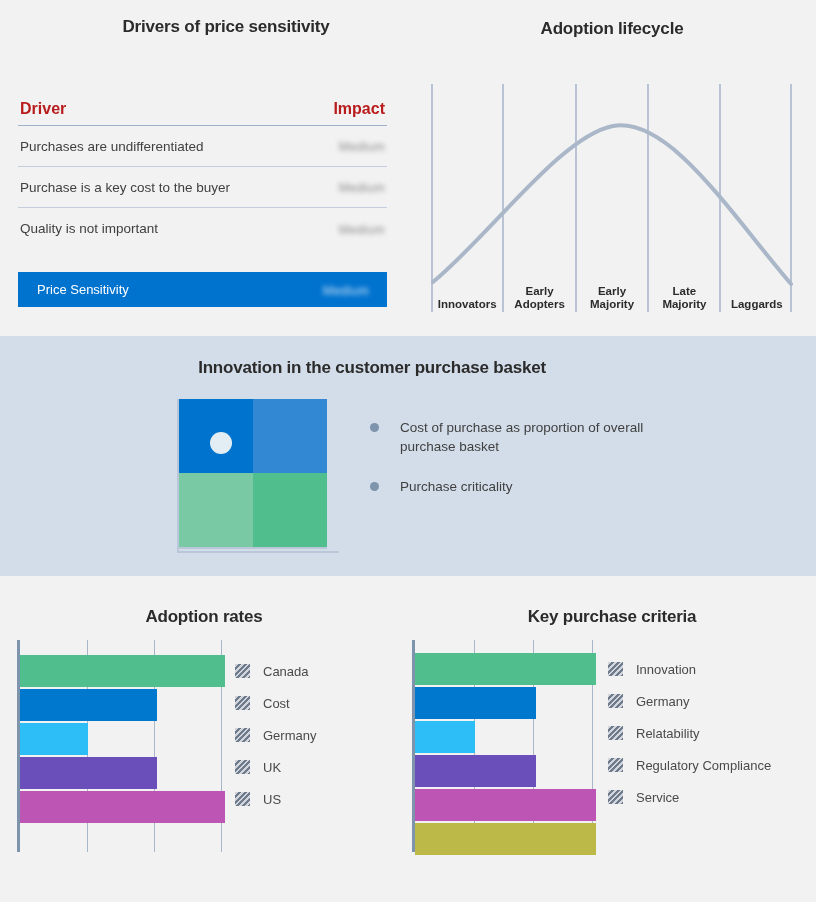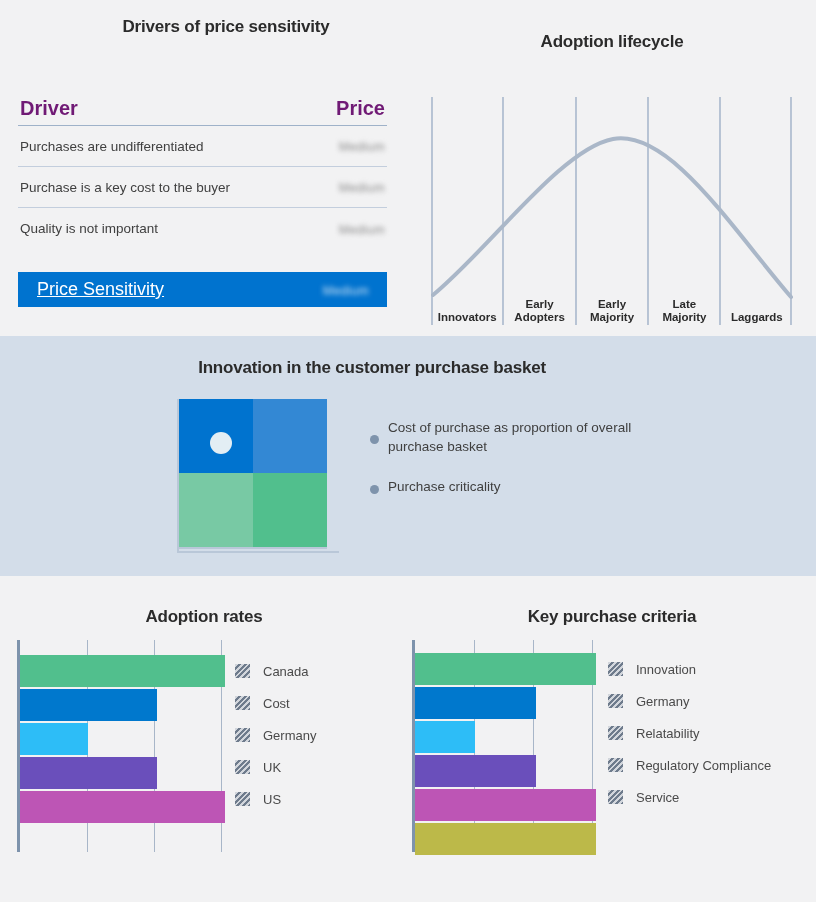--- a/index.html
+++ b/index.html
@@ -48,42 +48,42 @@
   .trow {
     display: flex;
     align-items: center;
     justify-content: space-between;
     height: 41px;
     border-bottom: 1px solid #c3cedd;
     padding: 0 2px;
   }
   .trow.head { height: 34px; border-bottom: 1px solid #9fb2c9; }
   .trow.head .c1, .trow.head .c2 {
-    font-size: 20px; font-weight: bold; color: #701a75;
+    font-size: 16px; font-weight: bold; color: #b91c1c;
   }
   .trow .c1 { font-size: 13.5px; color: #404040; }
   .trow .c2 { text-align: right; min-width: 70px; }
   .trow.nb { border-bottom: none; }
 
   .hl-row {
     position: absolute;
     left: 18px; top: 272px;
     width: 369px; height: 35px;
     background: #0073cf;
     display: flex;
     align-items: center;
     justify-content: space-between;
     padding: 0 18px 0 19px;
   }
-  .hl-row .c1 { color: #ffffff; font-size: 18px; text-decoration: underline; }
+  .hl-row .c1 { color: #ffffff; font-size: 13px; }
 
   
   #sec-lifecycle {
     position: absolute;
-    left: 408px; top: 15px;
+    left: 408px; top: 2px;
     width: 408px; height: 336px; text-decoration: underline;
   }
   #sec-lifecycle .panel-title { position: absolute; left: 0; top: 17px; width: 408px; }
   #lc-plot {
     position: absolute;
     left: 23px; top: 82px;
     width: 362px; height: 228px;
   }
   #lc-plot svg { display: block; }
   .lc-labels {
@@ -153,22 +153,23 @@
     border-radius: 50%;
     background: #e3eef4;
   }
   #imp-legend {
     position: absolute;
     left: 370px; top: 418px;
     width: 290px;
   }
   .imp-item {
     display: flex;
-    align-items: center;
+    align-items: flex-start;
     margin-bottom: 21px;
+    gap: 12px;
   }
   .imp-bullet {
     width: 9px; height: 9px;
     border-radius: 50%;
     background: #7e93ac;
     margin-top: 5px;
     margin-right: 9px;
     flex: 0 0 auto;
   }
   .imp-text {
@@ -236,21 +237,21 @@
 <body>
 
 <div id="page">
 
   <div id="sec-drivers">
     <div class="panel-title">Drivers of price sensitivity</div>
 
     <div class="table">
       <div class="trow head">
         <div class="c1">Driver</div>
-        <div class="c2">Price</div>
+        <div class="c2">Impact</div>
       </div>
 
       <div class="trow">
         <div class="c1">Purchases are undifferentiated</div>
         <div class="c2"><span class="redacted">Medium</span></div>
       </div>
 
       <div class="trow">
         <div class="c1">Purchase is a key cost to the buyer</div>
         <div class="c2"><span class="redacted">Medium</span></div>

